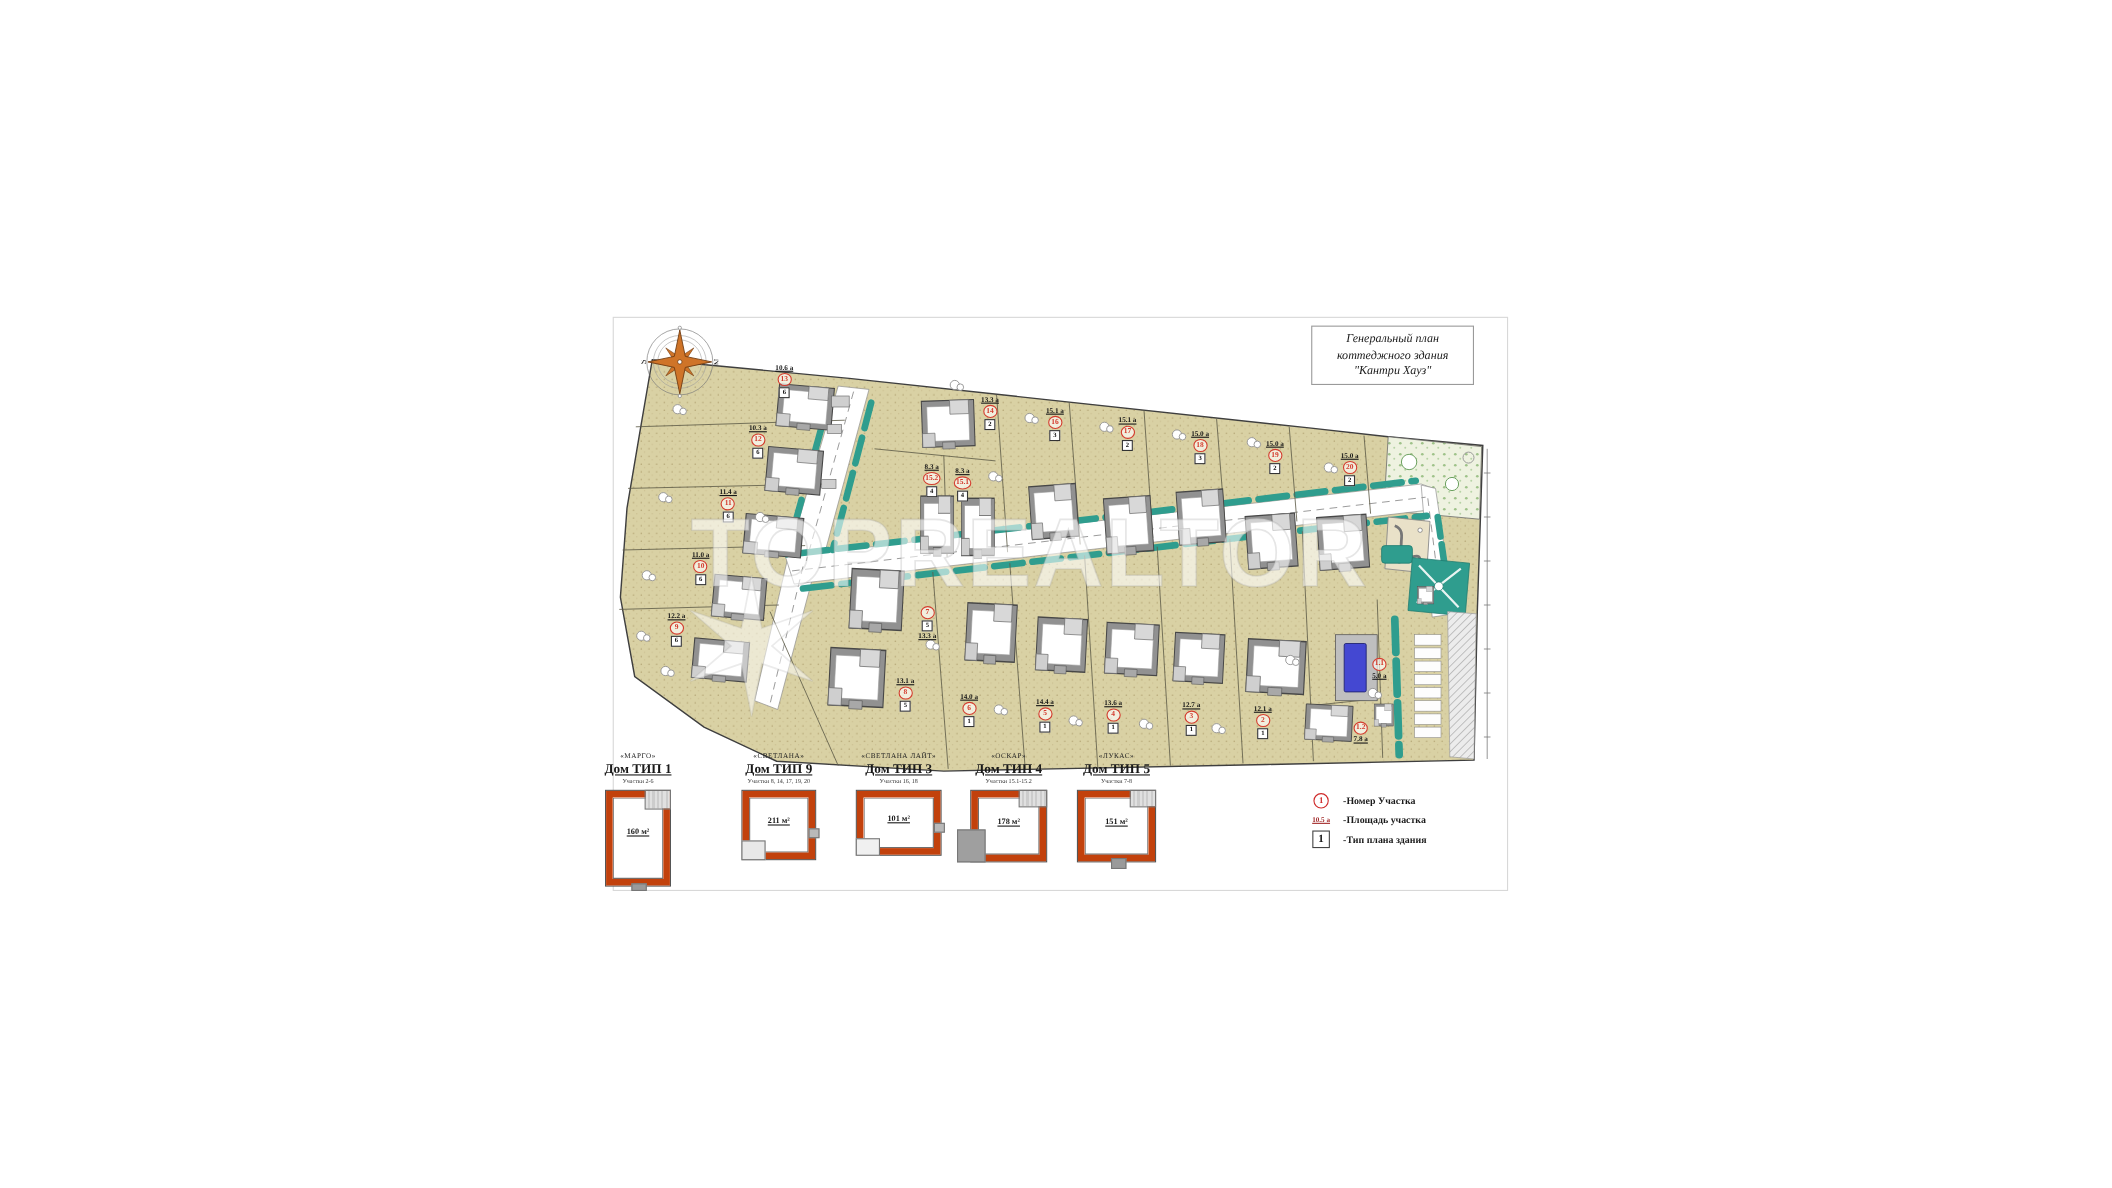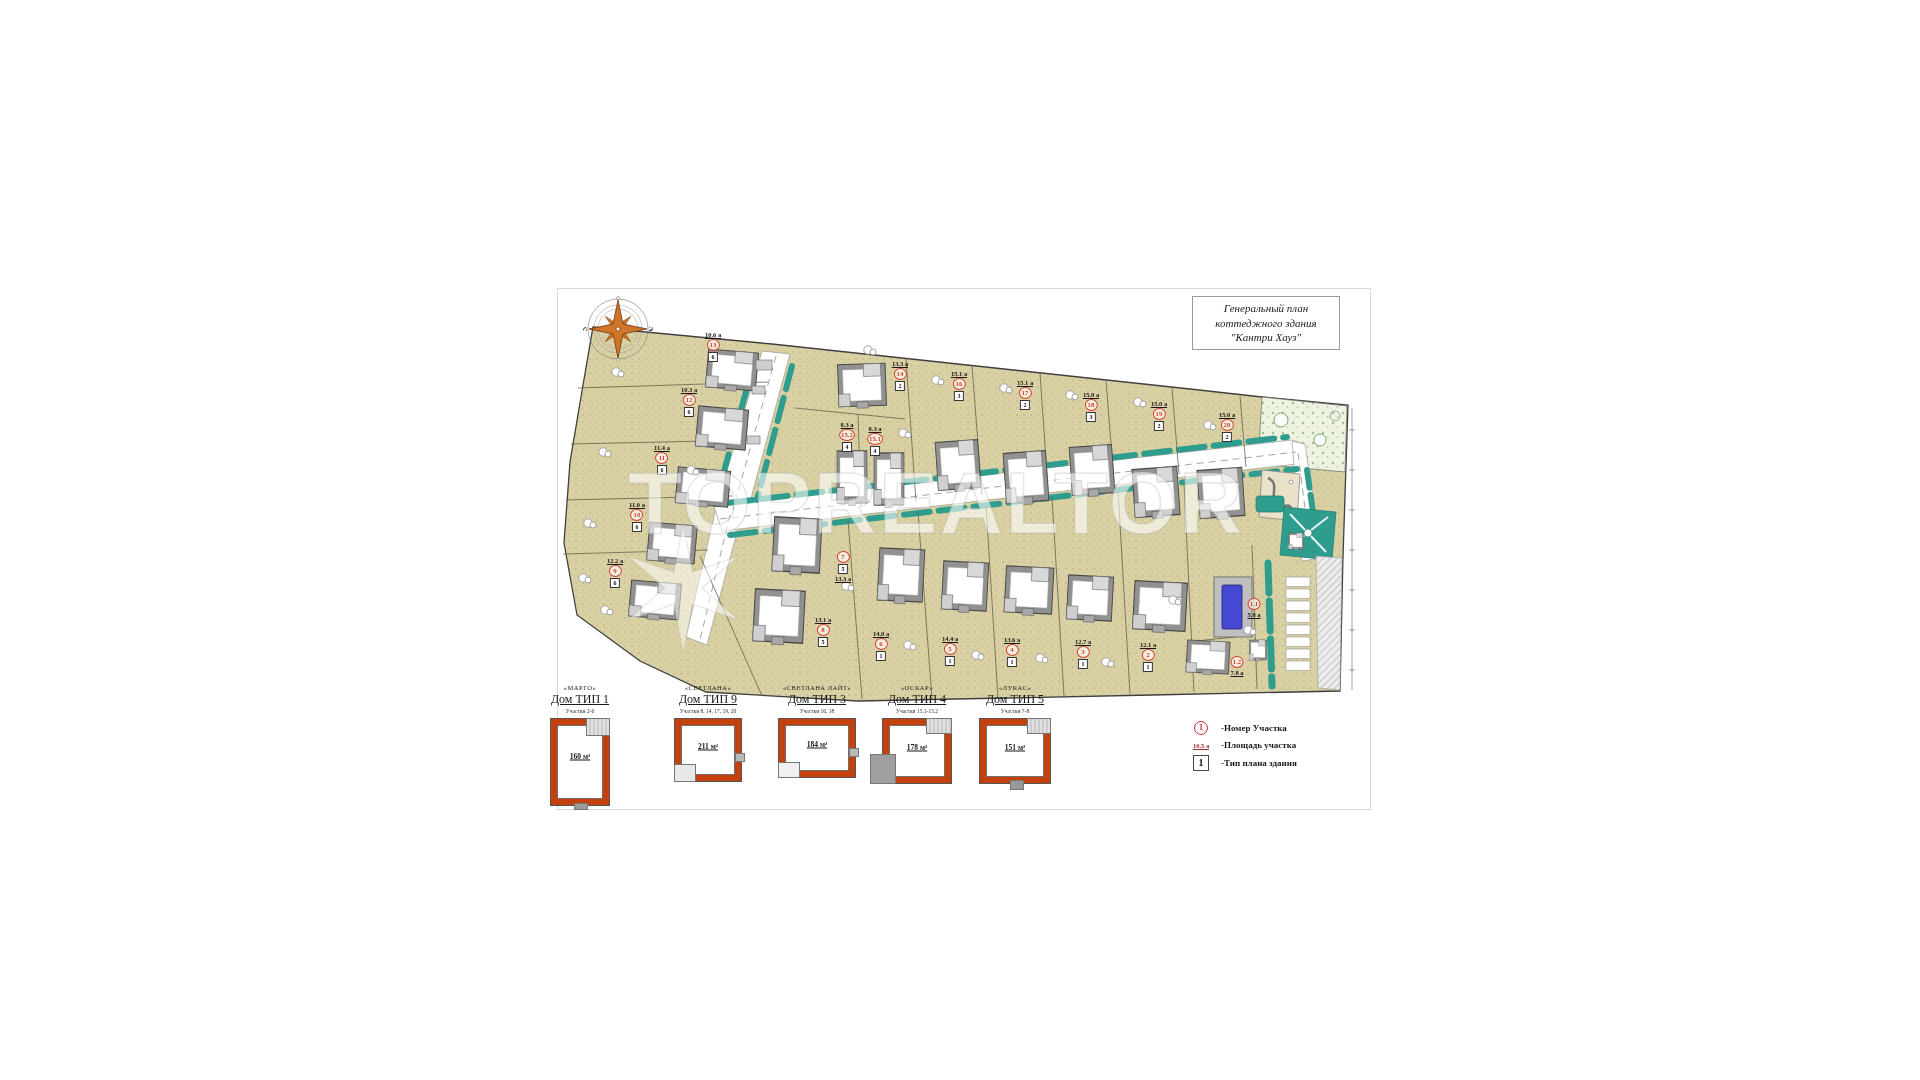--- a/index.html
+++ b/index.html
@@ -21,21 +21,21 @@
   .watermark{position:absolute;left:628px;top:452px;width:650px;text-align:left;z-index:30;pointer-events:none;
     font-family:"Liberation Sans","DejaVu Sans",sans-serif;font-weight:bold;font-size:88px;letter-spacing:2px;
     color:rgba(255,255,255,.58);-webkit-text-stroke:1.5px rgba(165,165,165,.28);}
   .wm-star{position:absolute;left:612px;top:492px;font-size:170px;z-index:29;pointer-events:none;
     color:rgba(255,255,255,.5);-webkit-text-stroke:1.5px rgba(165,165,165,.22);font-family:"DejaVu Sans",sans-serif;}
   
   #house-types{position:absolute;left:0;top:0;z-index:12;}
   .htcard{position:absolute;top:684px;width:116px;text-align:center;}
   .htcard.c0{left:522px}.htcard.c1{left:650px}.htcard.c2{left:759px}.htcard.c3{left:859px}.htcard.c4{left:957px}
   .ht-name{font-size:6.5px;letter-spacing:.5px;color:#222;}
-  .ht-title{font-size:12px;font-weight:normal;text-decoration:underline;margin-top:1px;}
+  .ht-title{font-size:12px;font-weight:bold;text-decoration:underline;margin-top:1px;}
   .ht-note{font-size:5.5px;margin-top:1px;color:#333;}
   .plan{position:relative;margin:5px auto 0;border:6px solid #c2410c;box-shadow:inset 0 0 0 1px #6f6f6f,0 0 0 1px #555;background:#fff;}
   .plan.p0{width:46px;height:74px}.plan.p1{width:54px;height:50px}.plan.p2{width:64px;height:46px}
   .plan.p3{width:56px;height:52px}.plan.p4{width:58px;height:52px}
   .ht-area{position:absolute;top:42%;left:50%;transform:translate(-50%,-50%);font-size:7.5px;font-weight:bold;
     text-decoration:underline;white-space:nowrap;}
   .ann{position:absolute;border:1px solid #777;}
   .p0 .a1{right:-7px;top:-7px;width:22px;height:16px;background:repeating-linear-gradient(90deg,#e0e0e0 0 2px,#cccccc 2px 4px);}
   .p0 .a2{left:38%;bottom:-11px;width:12px;height:5px;background:#9a9a9a;}
   .p1 .a1{left:-7px;bottom:-7px;width:20px;height:16px;background:#e8e8e8;}
@@ -365,21 +365,21 @@
         <span class="ht-area">211 м²</span>
         <i class="ann a1"></i>
         <i class="ann a2"></i>
       </div>
     </div>
     <div class="htcard c2">
       <div class="ht-name">«СВЕТЛАНА ЛАЙТ»</div>
       <div class="ht-title">Дом ТИП 3</div>
       <div class="ht-note">Участки 16, 18</div>
       <div class="plan p2">
-        <span class="ht-area">184 м²</span>
+        <span class="ht-area">101 м²</span>
         <i class="ann a1"></i>
         <i class="ann a2"></i>
       </div>
     </div>
     <div class="htcard c3">
       <div class="ht-name">«ОСКАР»</div>
       <div class="ht-title">Дом ТИП 4</div>
       <div class="ht-note">Участки 15.1-15.2</div>
       <div class="plan p3">
         <span class="ht-area">178 м²</span>

